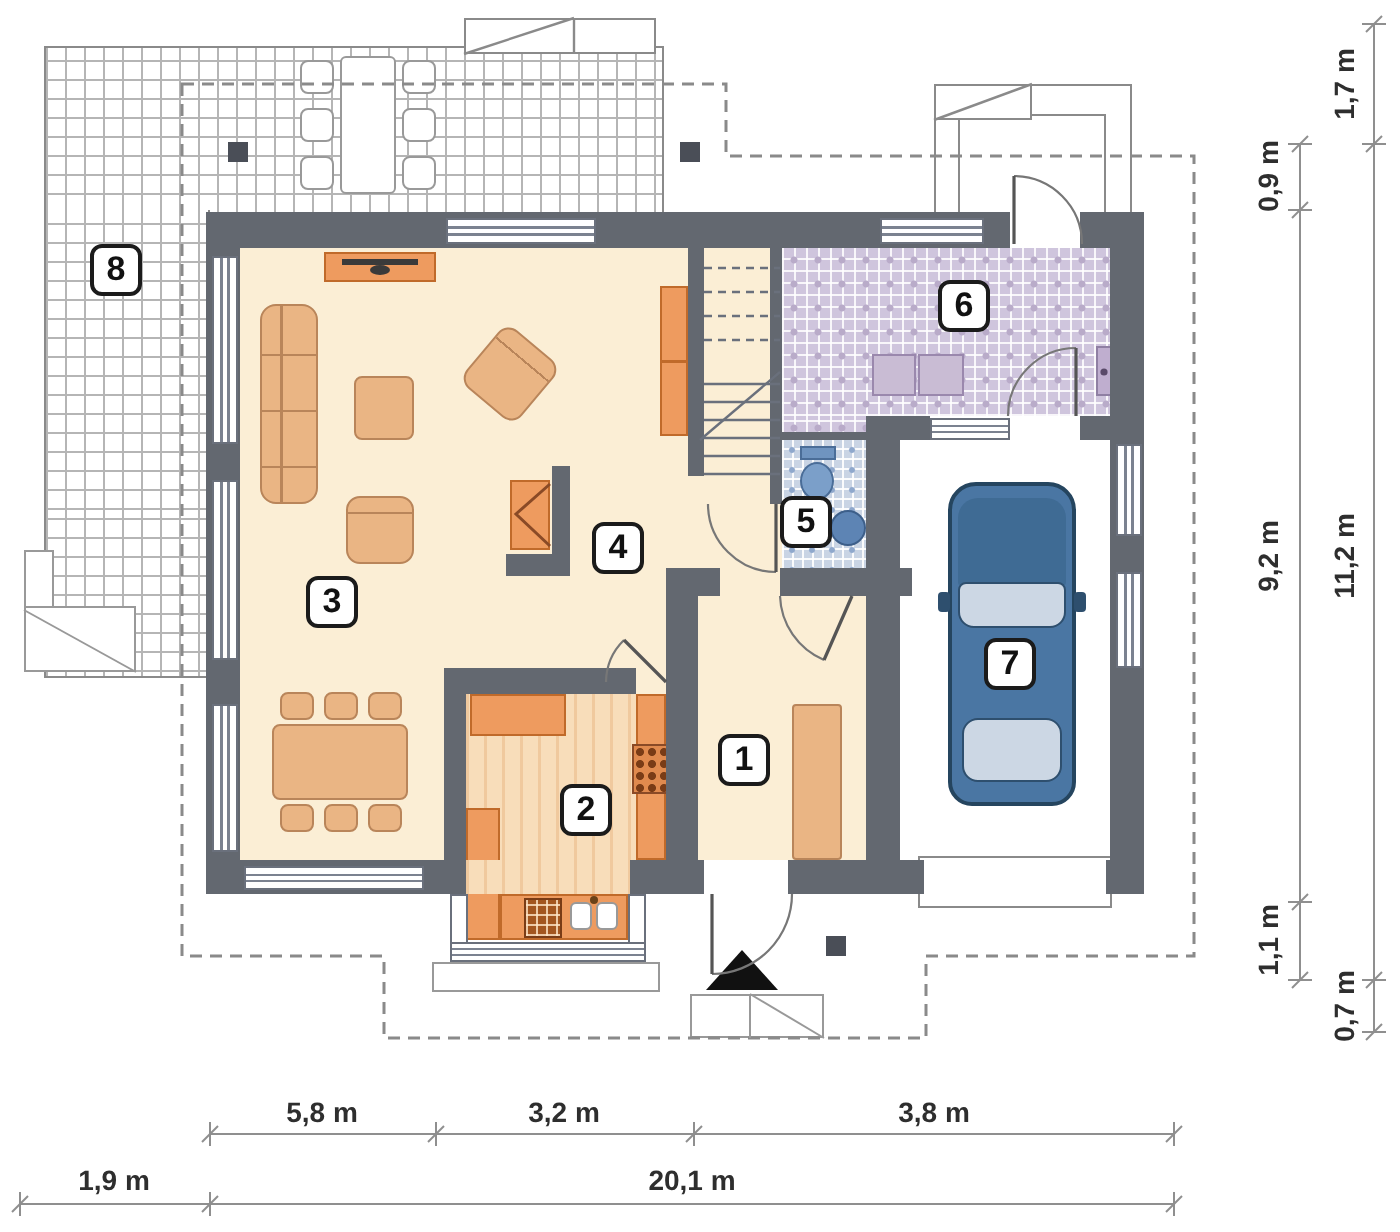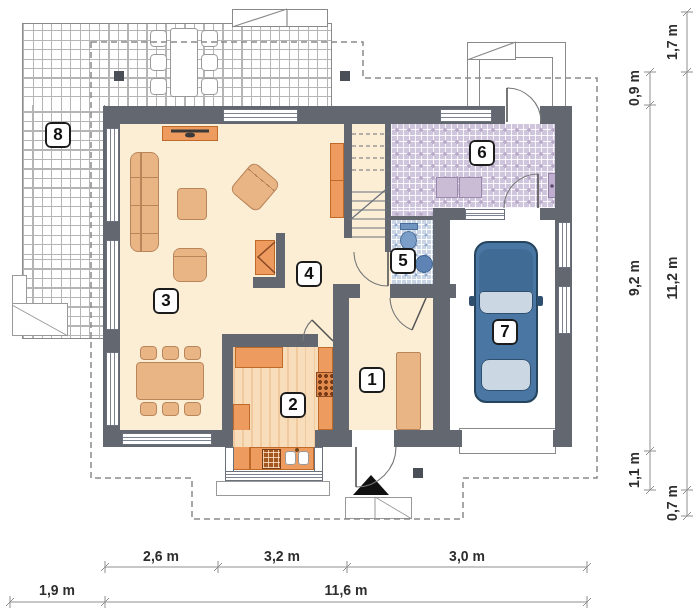--- a/index.html
+++ b/index.html
@@ -287,25 +287,25 @@
   <div class="room-label" style="left:390px;top:248px;">
       <span>5</span>
     </div>
   <div class="room-label" style="left:469px;top:140px;">
       <span>6</span>
     </div>
   <div class="room-label" style="left:492px;top:319px;">
       <span>7</span>
     </div>
 
-  <div class="dim dim-h" style="left:161px;top:556px;">2,6 m</div>
+  <div class="dim dim-h" style="left:161px;top:556px;">5,8 m</div>
   <div class="dim dim-h" style="left:282px;top:556px;">3,2 m</div>
-  <div class="dim dim-h" style="left:467px;top:556px;">3,0 m</div>
+  <div class="dim dim-h" style="left:467px;top:556px;">3,8 m</div>
   <div class="dim dim-h" style="left:57px;top:590px;">1,9 m</div>
-  <div class="dim dim-h" style="left:346px;top:590px;">11,6 m</div>
+  <div class="dim dim-h" style="left:346px;top:590px;">20,1 m</div>
   <div class="dim dim-v" style="left:672px;top:42px;">1,7 m</div>
   <div class="dim dim-v" style="left:634px;top:88px;">0,9 m</div>
   <div class="dim dim-v" style="left:634px;top:278px;">9,2 m</div>
   <div class="dim dim-v" style="left:672px;top:278px;">11,2 m</div>
   <div class="dim dim-v" style="left:634px;top:470px;">1,1 m</div>
   <div class="dim dim-v" style="left:672px;top:503px;">0,7 m</div>
 
 </div>
 
 </body></html>

